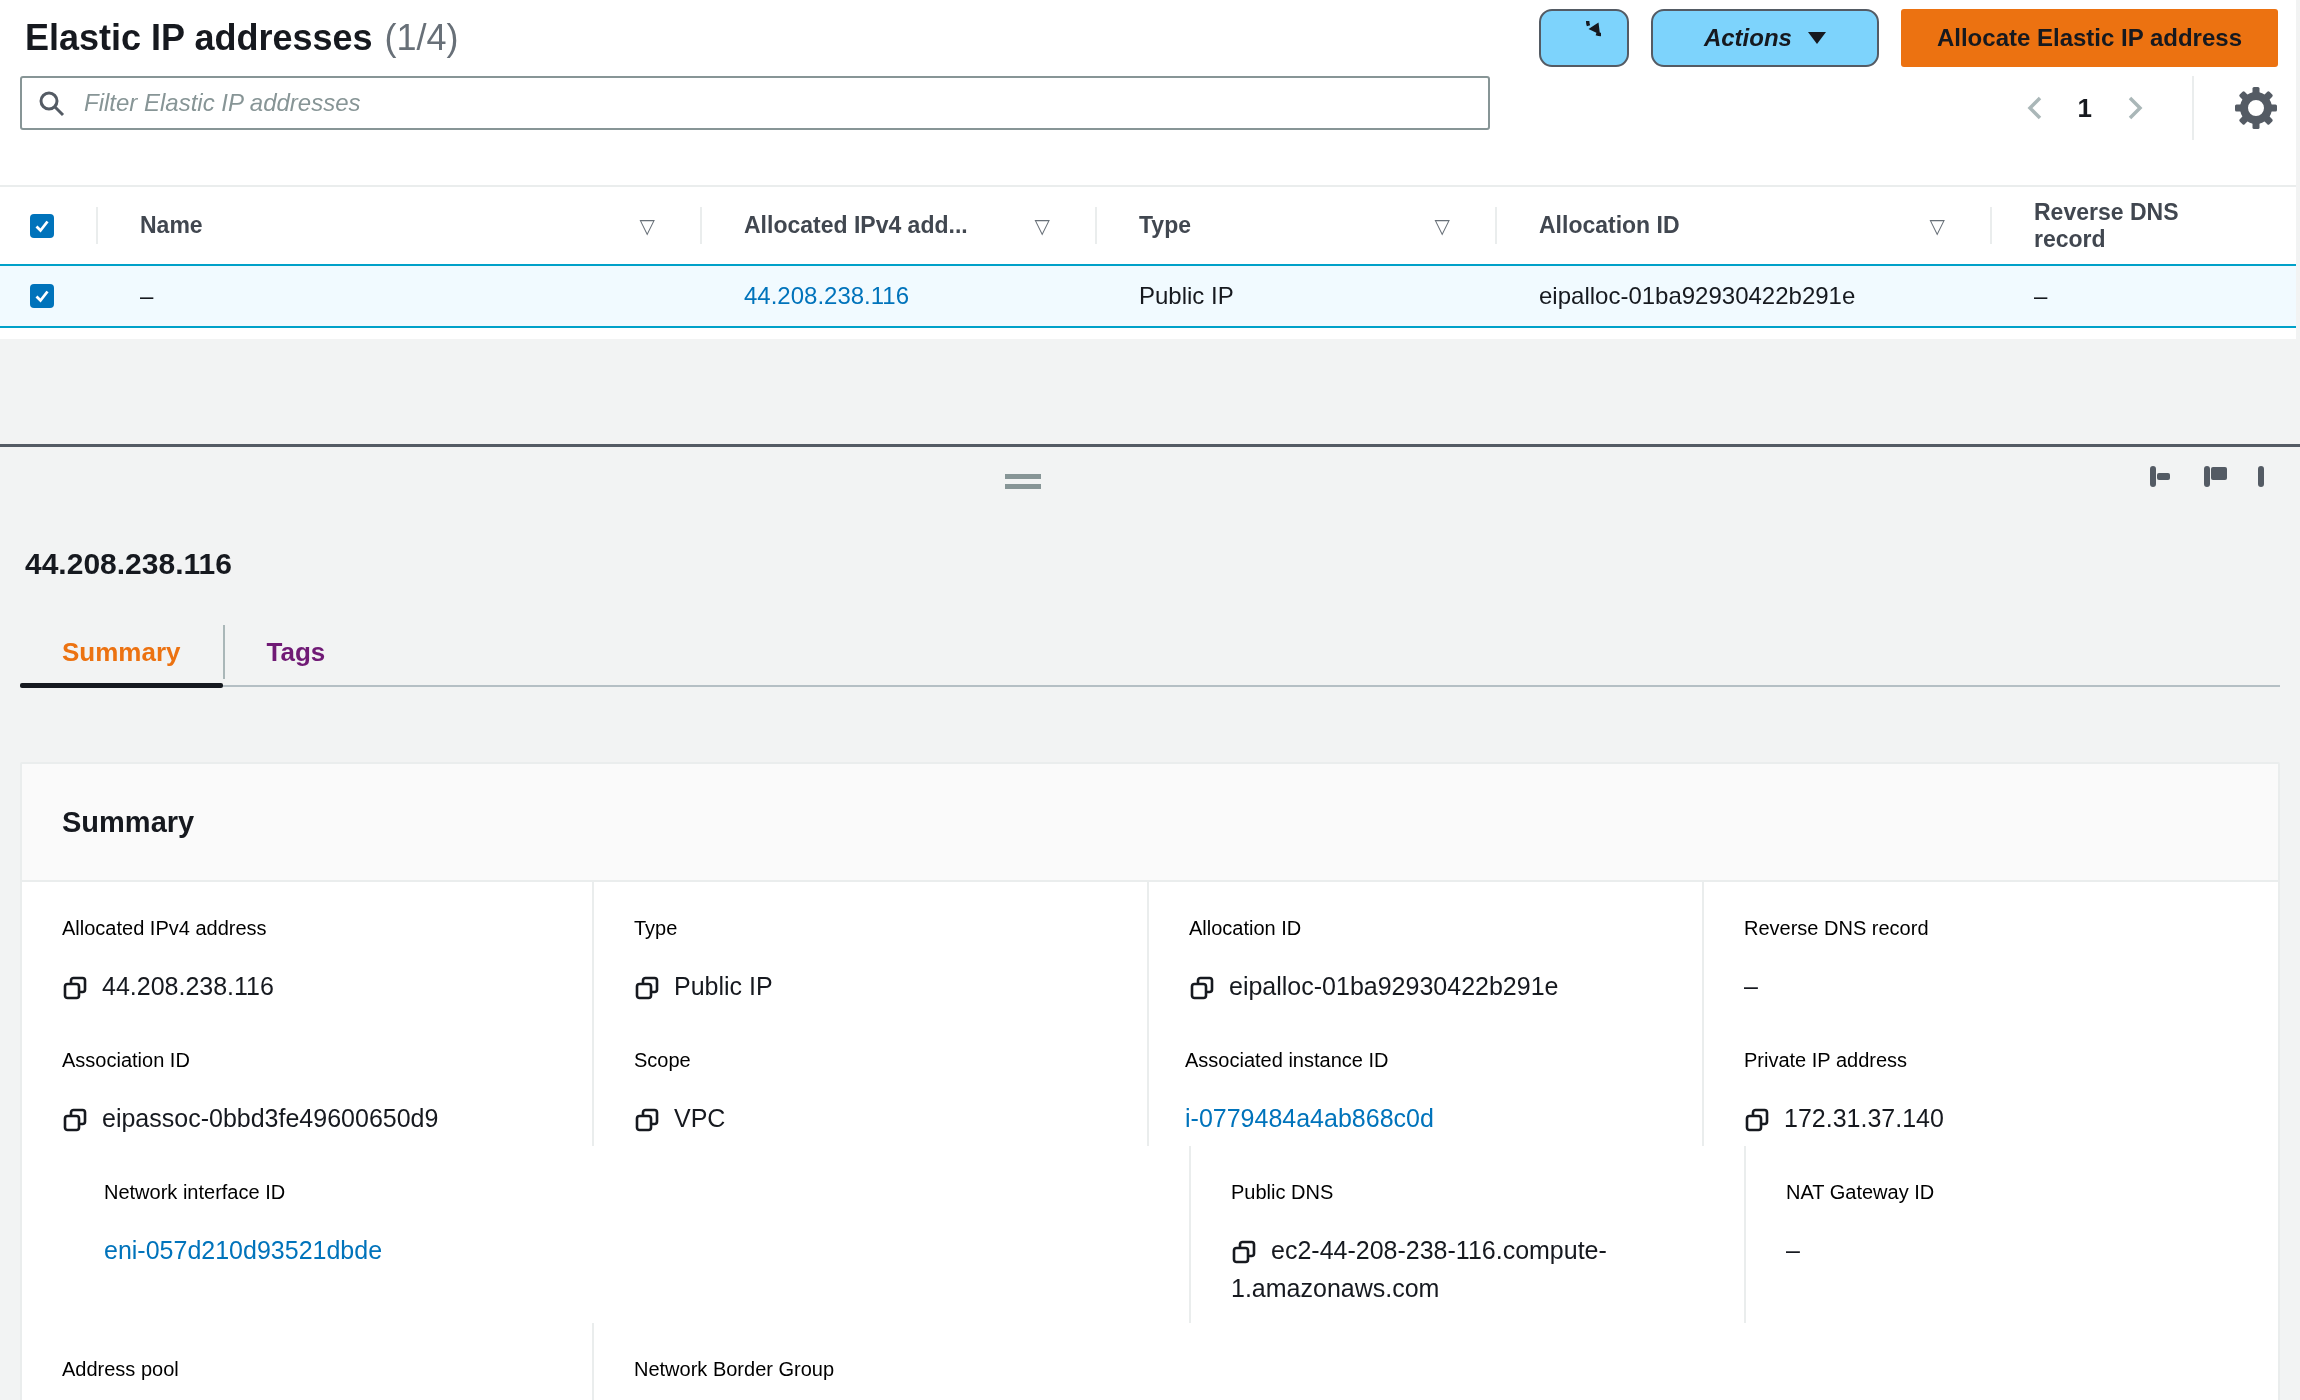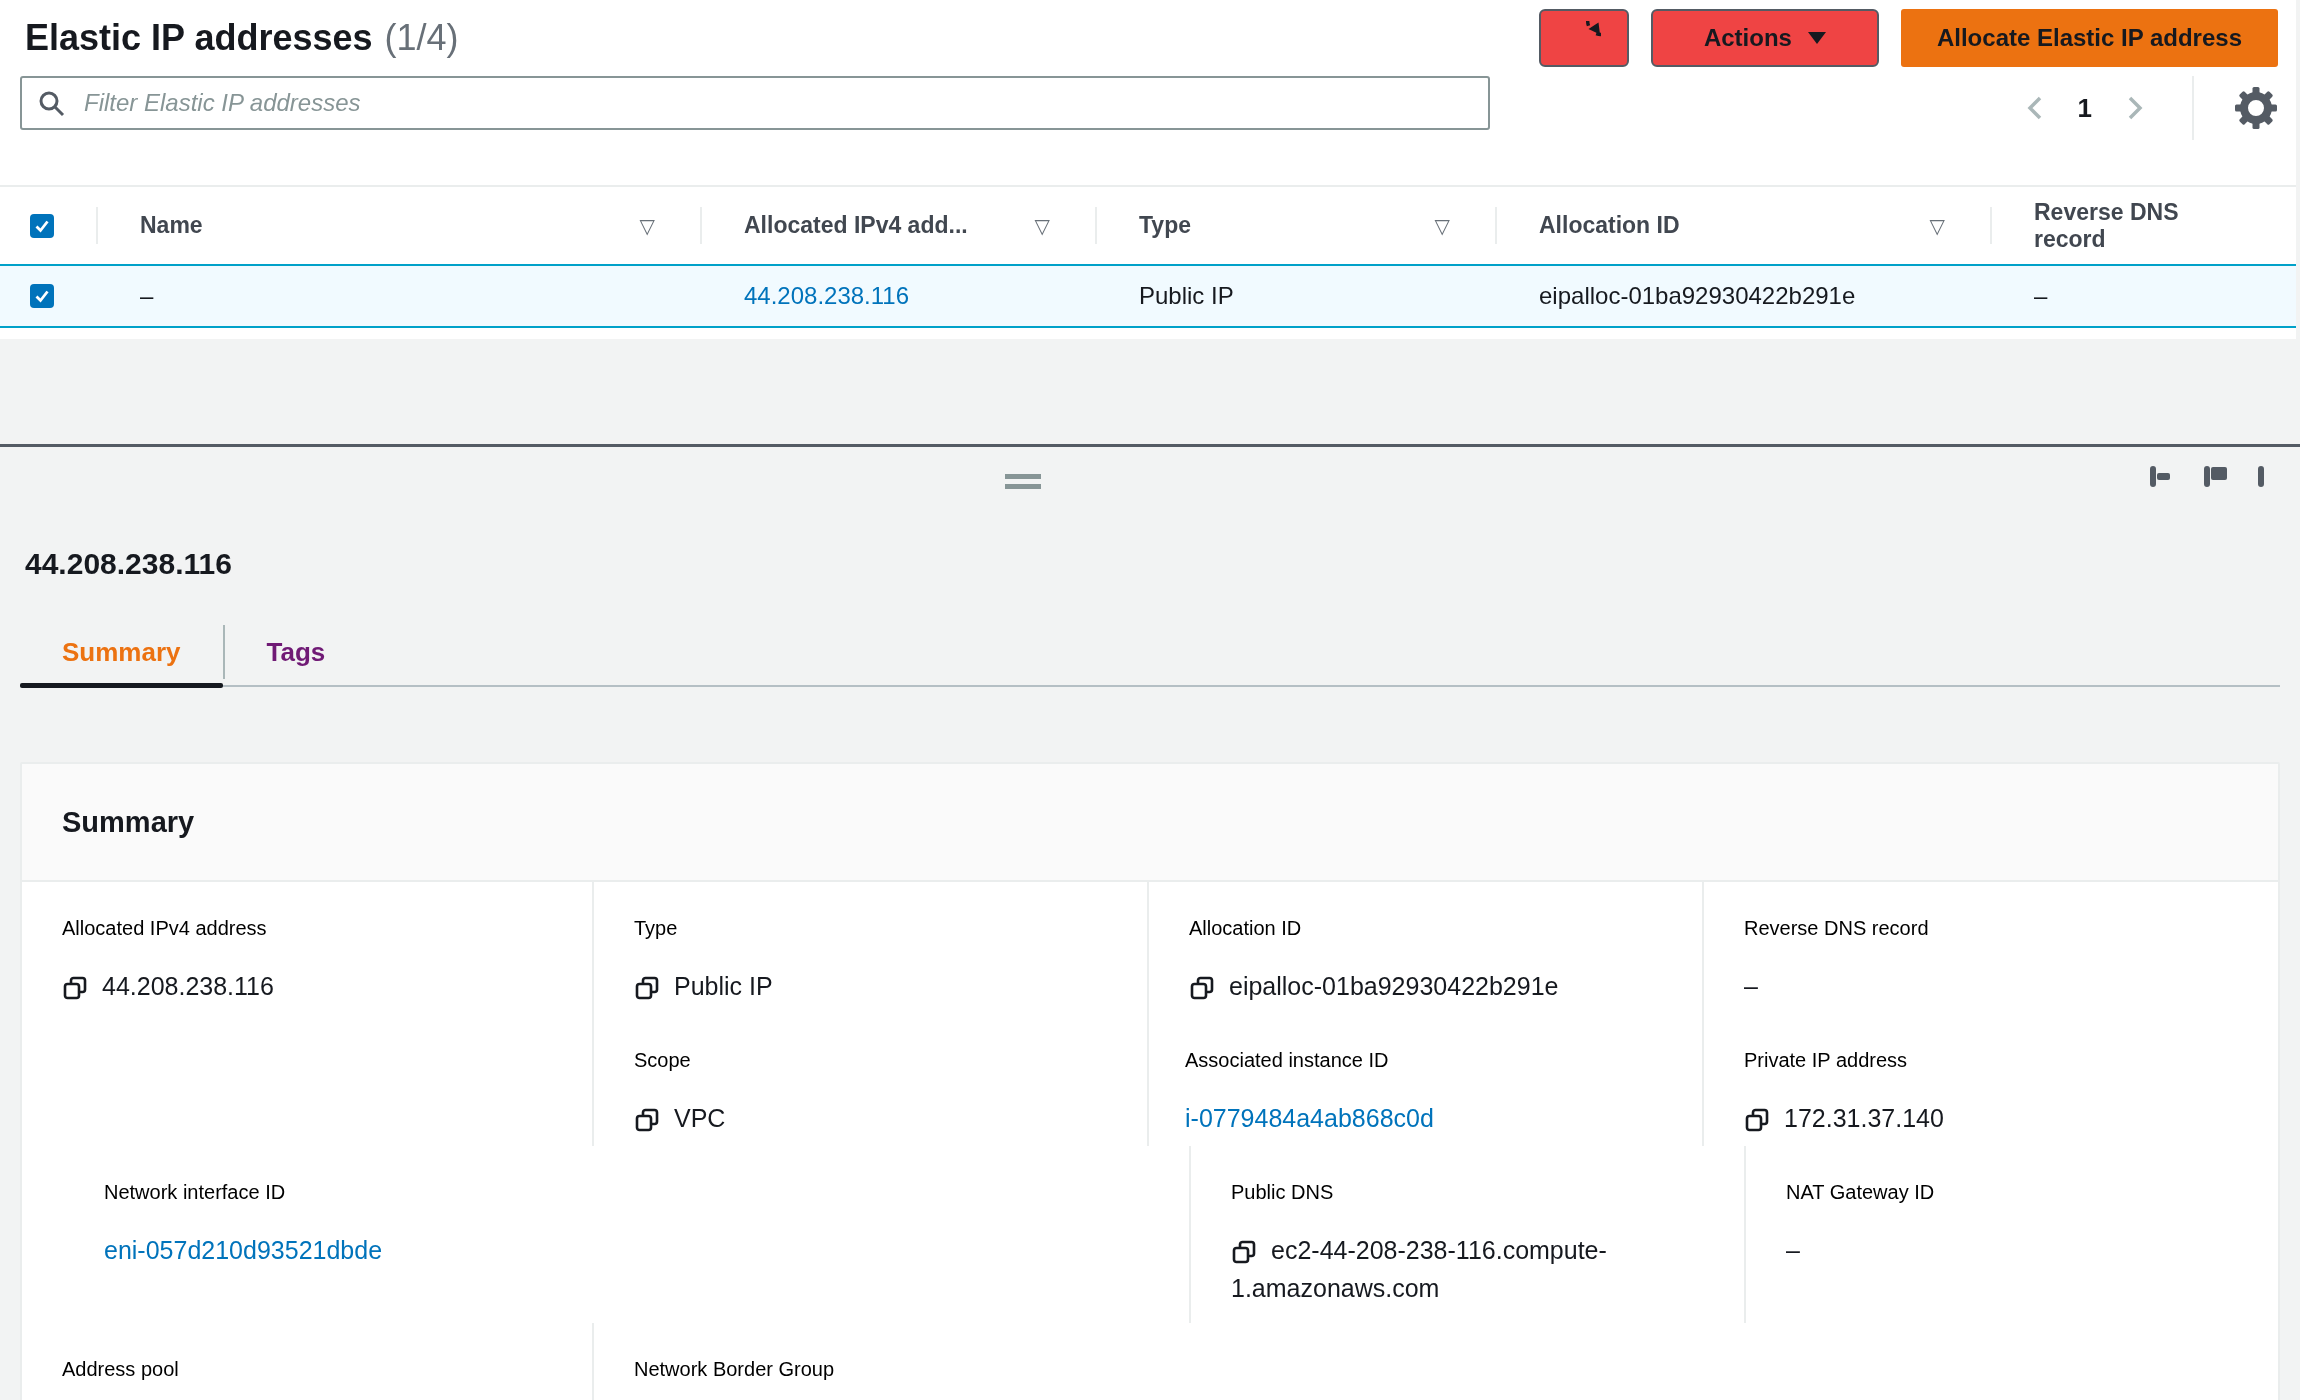--- a/index.html
+++ b/index.html
@@ -7,21 +7,21 @@
   *{box-sizing:border-box;}
 
   
   .top{position:absolute;top:0;left:0;right:4px;height:339px;background:#fff;}
   .header-row{display:flex;justify-content:space-between;align-items:center;padding:12px 18px 0 25px;height:64px;}
   .title-group{display:flex;align-items:baseline;gap:12px;}
   .page-title{font-size:36px;font-weight:bold;}
   .result-count{font-size:36px;font-weight:normal;color:#687078;}
   .header-buttons{display:flex;gap:22px;align-items:center;}
   .btn{display:flex;align-items:center;justify-content:center;height:58px;border:2px solid #545b64;
-    border-radius:6px;background:#ef4444;font-size:24px;font-weight:bold;color:#16191f;cursor:pointer;}
+    border-radius:13px;background:#7dd3fc;font-size:24px;font-weight:bold;color:#16191f;cursor:pointer;font-style:italic;}
   .btn-icon{width:90px;}
   .btn-actions{width:228px;gap:16px;}
   .caret{width:0;height:0;border-left:9px solid transparent;border-right:9px solid transparent;border-top:12px solid #16191f;}
   .btn-primary{border:none;background:#ec7211;padding:0 36px;height:58px;border-radius:3px;
     font-size:24px;font-weight:bold;color:#16191f;}
 
   
   .filter-row{display:flex;justify-content:space-between;align-items:flex-start;padding:12px 18px 0 20px;height:66px;}
   .search-box{position:relative;width:1470px;}
   .search-box input{width:100%;height:54px;border:2px solid #879596;border-radius:3px;
@@ -248,20 +248,27 @@
           <div class="field-label">Allocation ID</div>
           <div class="field-value"><span class="copy-btn"><svg width="26" height="26" viewBox="0 0 26 26">
                 <rect x="9" y="3" width="14" height="14" rx="2.5" fill="none" stroke="#16191f" stroke-width="2.6"></rect>
                 <rect x="3" y="9" width="14" height="14" rx="2.5" fill="#fff" stroke="#16191f" stroke-width="2.6"></rect>
               </svg></span>eipalloc-01ba92930422b291e</div>
         </div>
         <div class="field col-4 row-1" style="grid-area: 1 / 4;">
           <div class="field-label">Reverse DNS record</div>
           <div class="field-value">–</div>
         </div>
+        <div class="field col-1 row-2" style="grid-area: 2 / 1;">
+          <div class="field-label">Association ID</div>
+          <div class="field-value"><span class="copy-btn"><svg width="26" height="26" viewBox="0 0 26 26">
+                <rect x="9" y="3" width="14" height="14" rx="2.5" fill="none" stroke="#16191f" stroke-width="2.6"></rect>
+                <rect x="3" y="9" width="14" height="14" rx="2.5" fill="#fff" stroke="#16191f" stroke-width="2.6"></rect>
+              </svg></span>eipassoc-0bbd3fe49600650d9</div>
+        </div>
         <div class="field col-2 row-2" style="grid-area: 2 / 2;">
           <div class="field-label">Scope</div>
           <div class="field-value"><span class="copy-btn"><svg width="26" height="26" viewBox="0 0 26 26">
                 <rect x="9" y="3" width="14" height="14" rx="2.5" fill="none" stroke="#16191f" stroke-width="2.6"></rect>
                 <rect x="3" y="9" width="14" height="14" rx="2.5" fill="#fff" stroke="#16191f" stroke-width="2.6"></rect>
               </svg></span>VPC</div>
         </div>
         <div class="field col-3 row-2" style="grid-area: 2 / 3; padding-left: 36px;">
           <div class="field-label">Associated instance ID</div>
           <div class="field-value"><a class="link">i-0779484a4ab868c0d</a></div>

